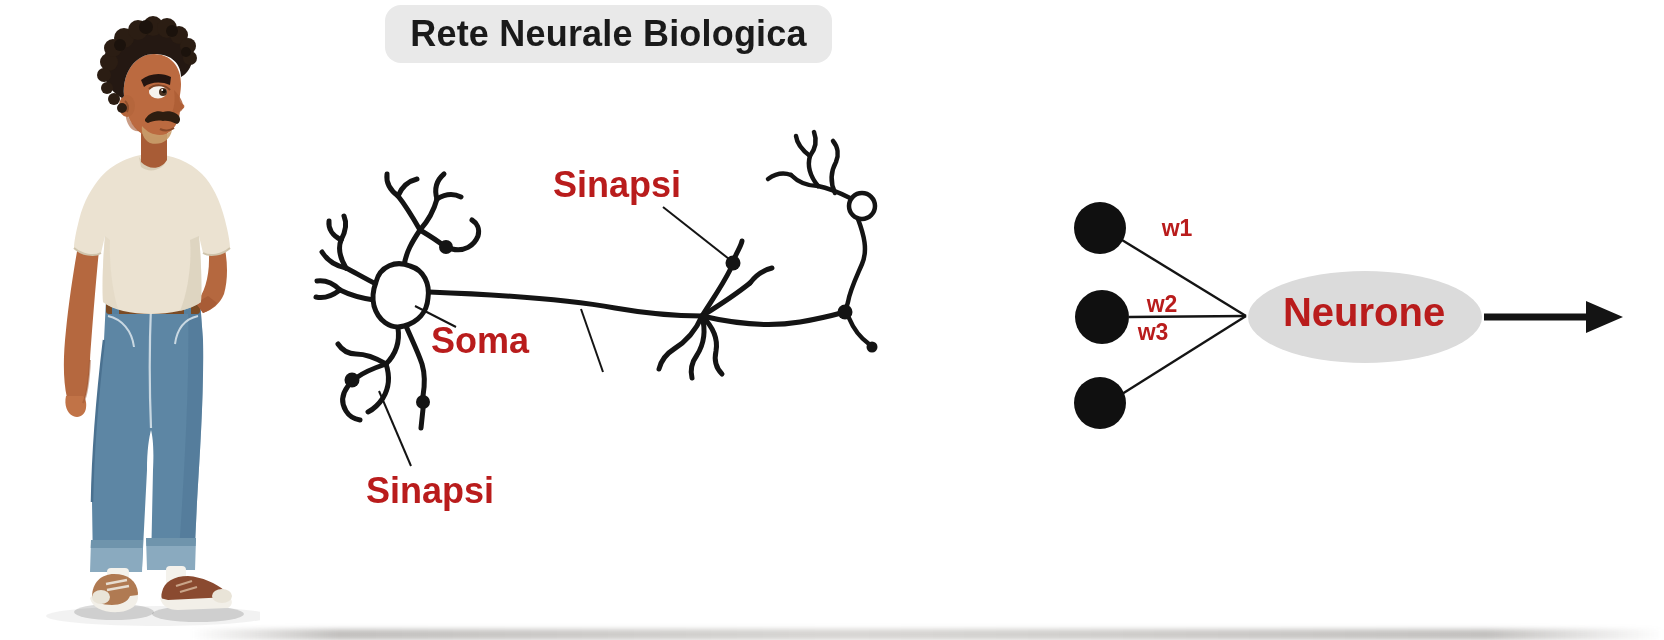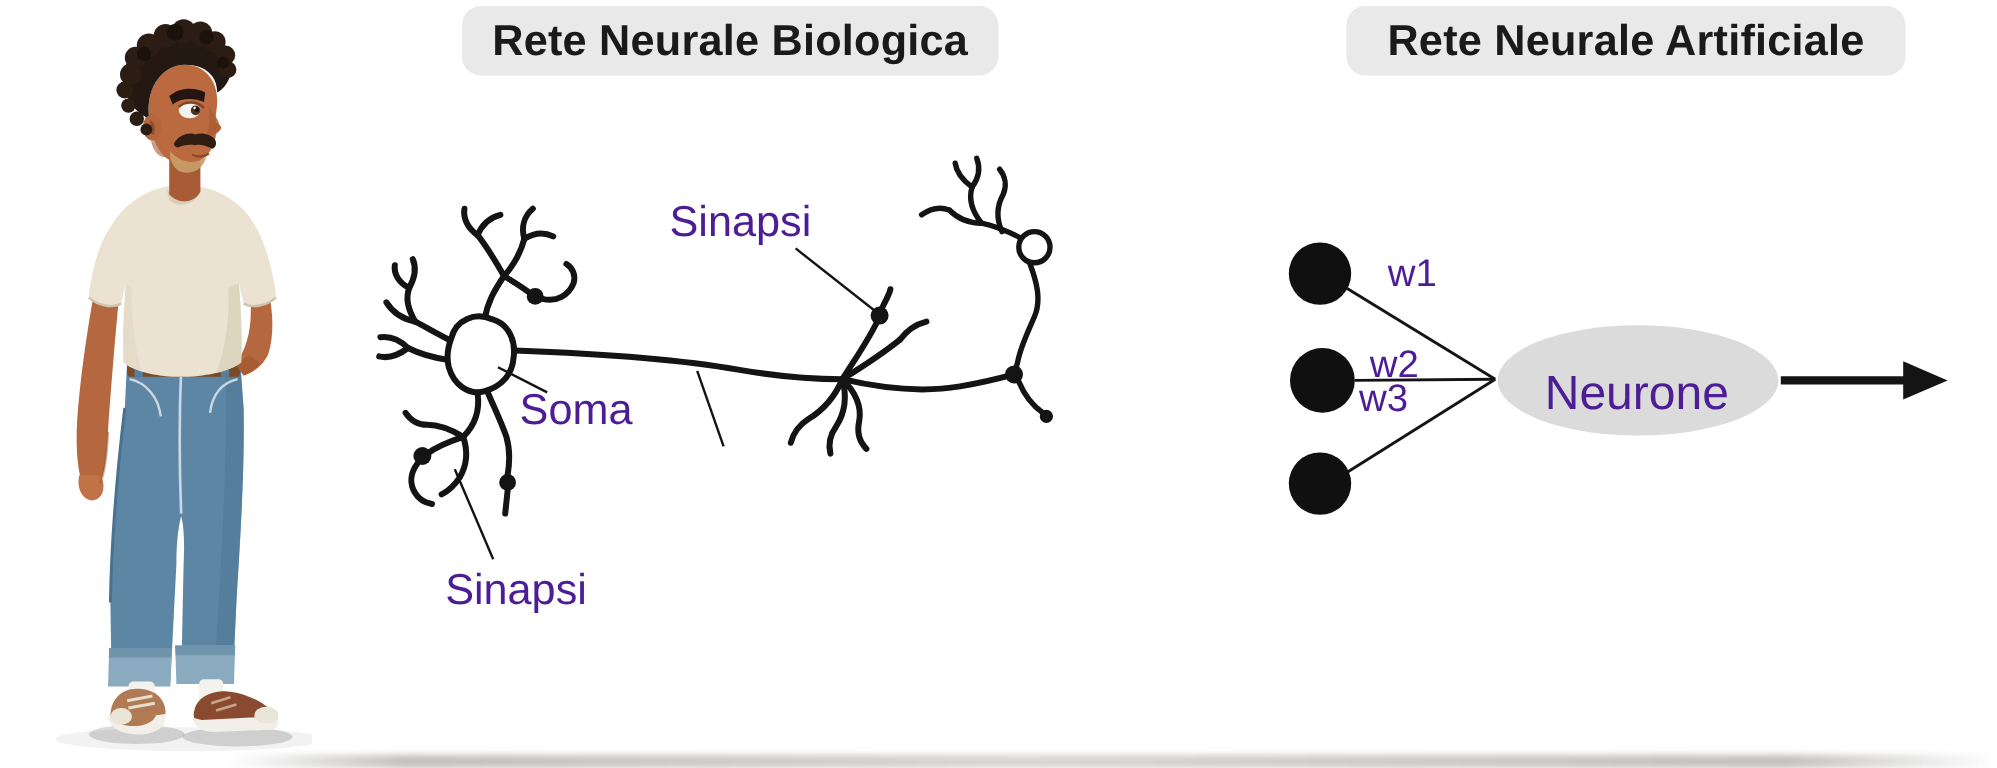--- a/index.html
+++ b/index.html
@@ -6,25 +6,25 @@
   #canvas{
     position:relative;width:1664px;height:640px;overflow:hidden;
     background:#ffffff;font-family:"Liberation Sans", sans-serif;
   }
   .pill{
     position:absolute;display:flex;align-items:center;justify-content:center;
     background:#e9e9e9;border-radius:16px;color:#1a1a1a;
     font-weight:bold;font-size:36px;letter-spacing:.2px;white-space:nowrap;
   }
   .dlabel{
-    position:absolute;transform:translate(-50%,-50%);color:#4c1d95;
-    font-weight:normal;white-space:nowrap;
+    position:absolute;transform:translate(-50%,-50%);color:#b91c1c;
+    font-weight:bold;white-space:nowrap;
   }
   .lab36{font-size:36px;}
-  .lab33{font-size:32px;}
+  .lab33{font-size:23px;}
   .lab40{font-size:40px;}
   svg{position:absolute;left:0;top:0;}
   #bottom-smudge{
     position:absolute;left:190px;right:0;bottom:0;height:11px;
     background:linear-gradient(90deg, rgba(0,0,0,0) 0%, rgba(95,90,85,.38) 10%,
       rgba(125,120,112,.30) 45%, rgba(95,90,85,.38) 88%, rgba(0,0,0,0) 100%);
     filter:blur(2.5px);
   }
 </style>
 </head>
@@ -254,27 +254,24 @@
     <ellipse cx="1365" cy="317" rx="117" ry="46" fill="#dbdbdb"></ellipse>
     <g>
       <line x1="1484" y1="317" x2="1590" y2="317" stroke="#141414" stroke-width="7"></line>
       <polygon points="1586,301 1623,317 1586,333" fill="#141414"></polygon>
     </g>
   </svg>
 
   <div class="pill" style="left:365px;top:5px;width:447px;height:58px;margin-left:20px;">
     <span>Rete Neurale Biologica</span>
   </div>
-  <div class="pill" style="left:1122px;top:5px;width:466px;height:58px;">
-    <span>Rete Neurale Artificiale</span>
-  </div>
 
   <div class="dlabel lab36" style="left:617px;top:185px;">Sinapsi</div>
   <div class="dlabel lab36" style="left:480px;top:341px;">Soma</div>
   <div class="dlabel lab36" style="left:430px;top:491px;">Sinapsi</div>
 
   <div class="dlabel lab33" style="left:1177px;top:228px;">w1</div>
   <div class="dlabel lab33" style="left:1162px;top:304px;">w2</div>
   <div class="dlabel lab33" style="left:1153px;top:332px;">w3</div>
-  <div class="dlabel lab40" style="left:1364px;top:328px;">Neurone</div>
+  <div class="dlabel lab40" style="left:1364px;top:312px;">Neurone</div>
 
   <div id="bottom-smudge"></div>
 </div>
 
 </body></html>

